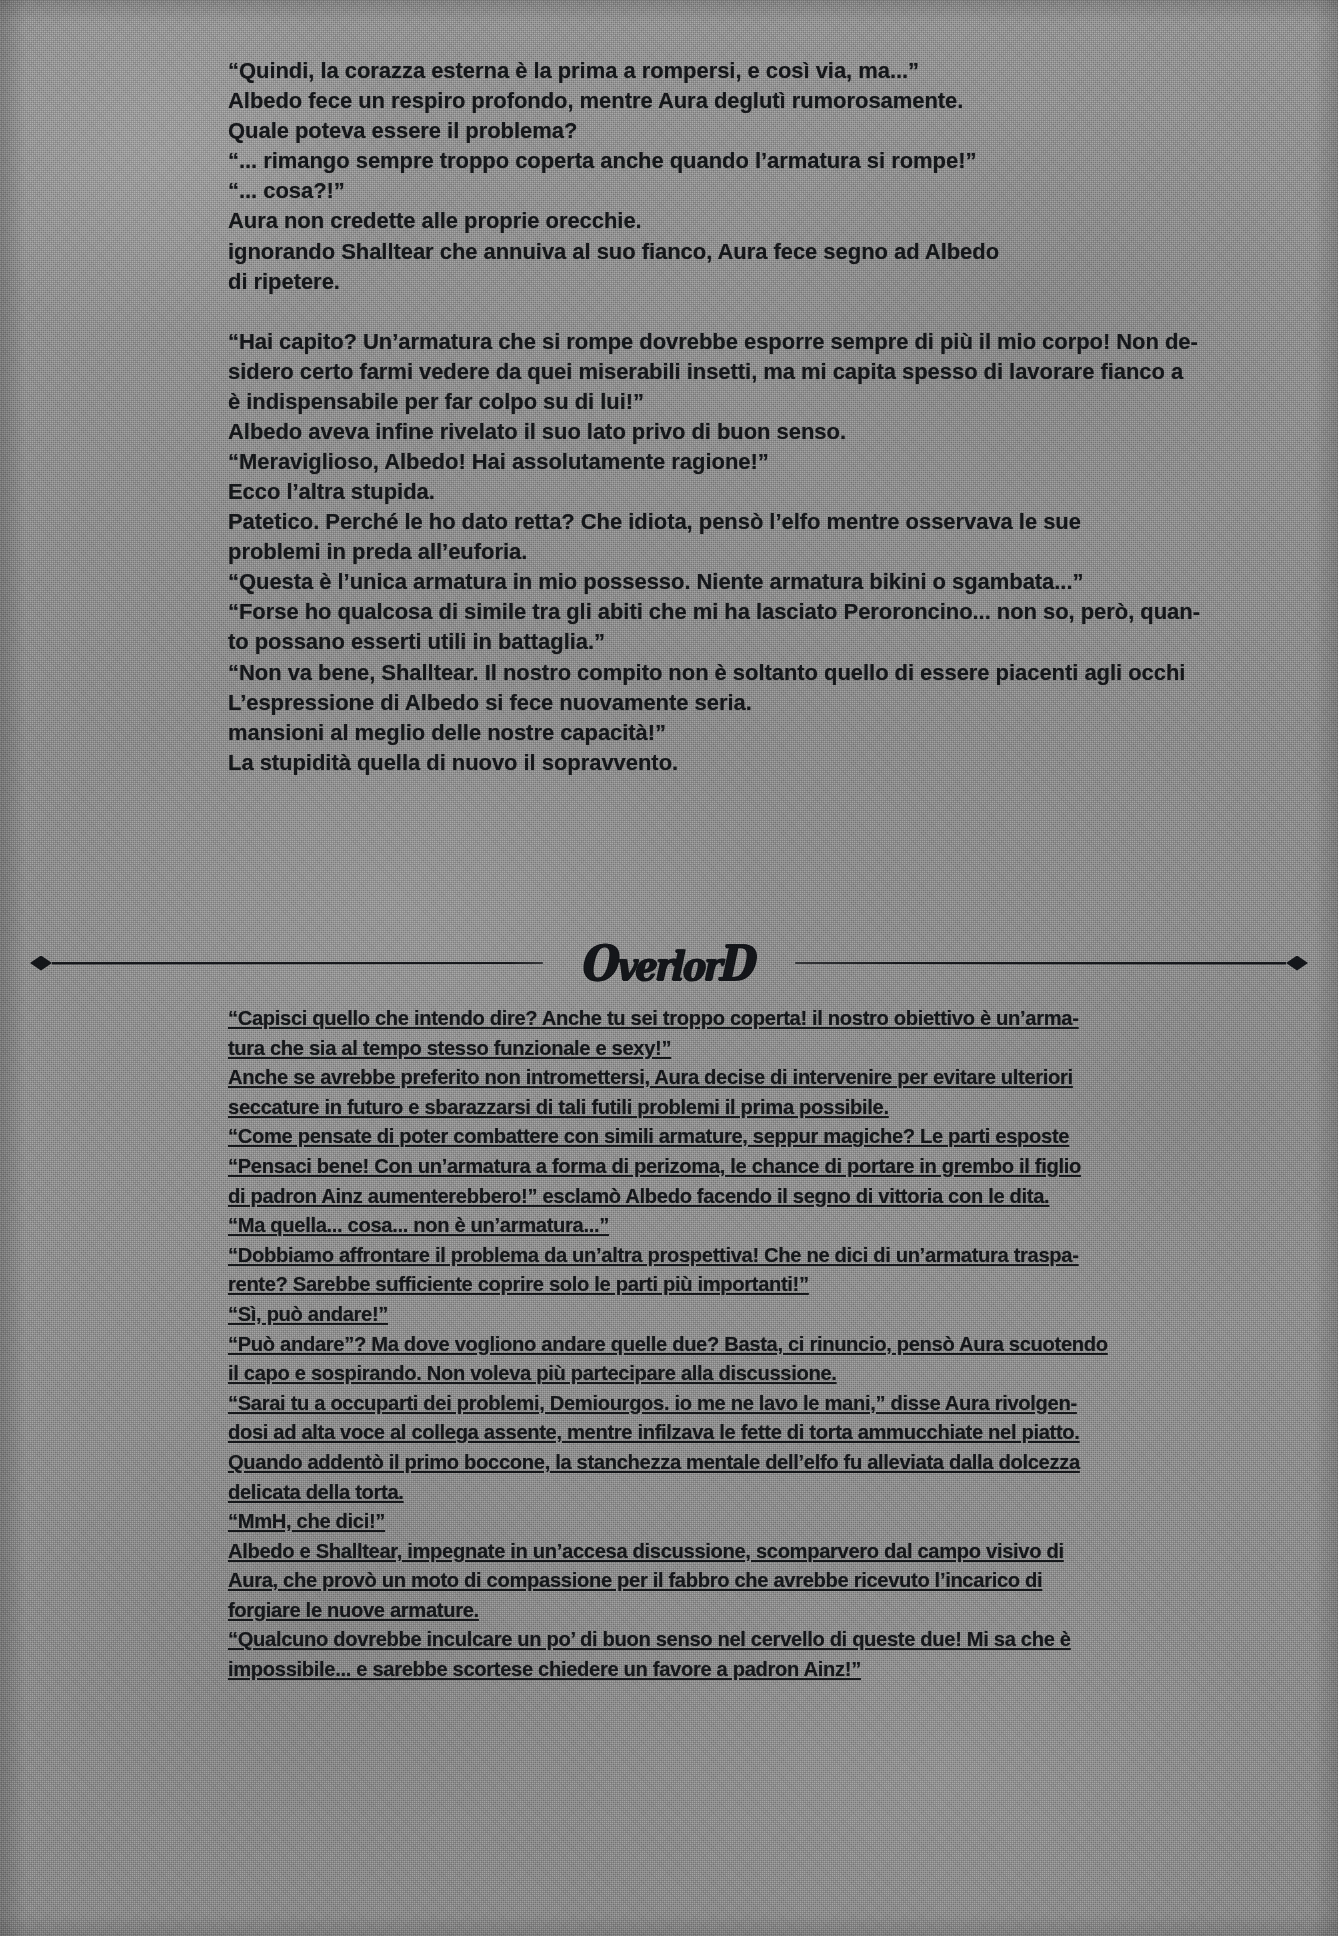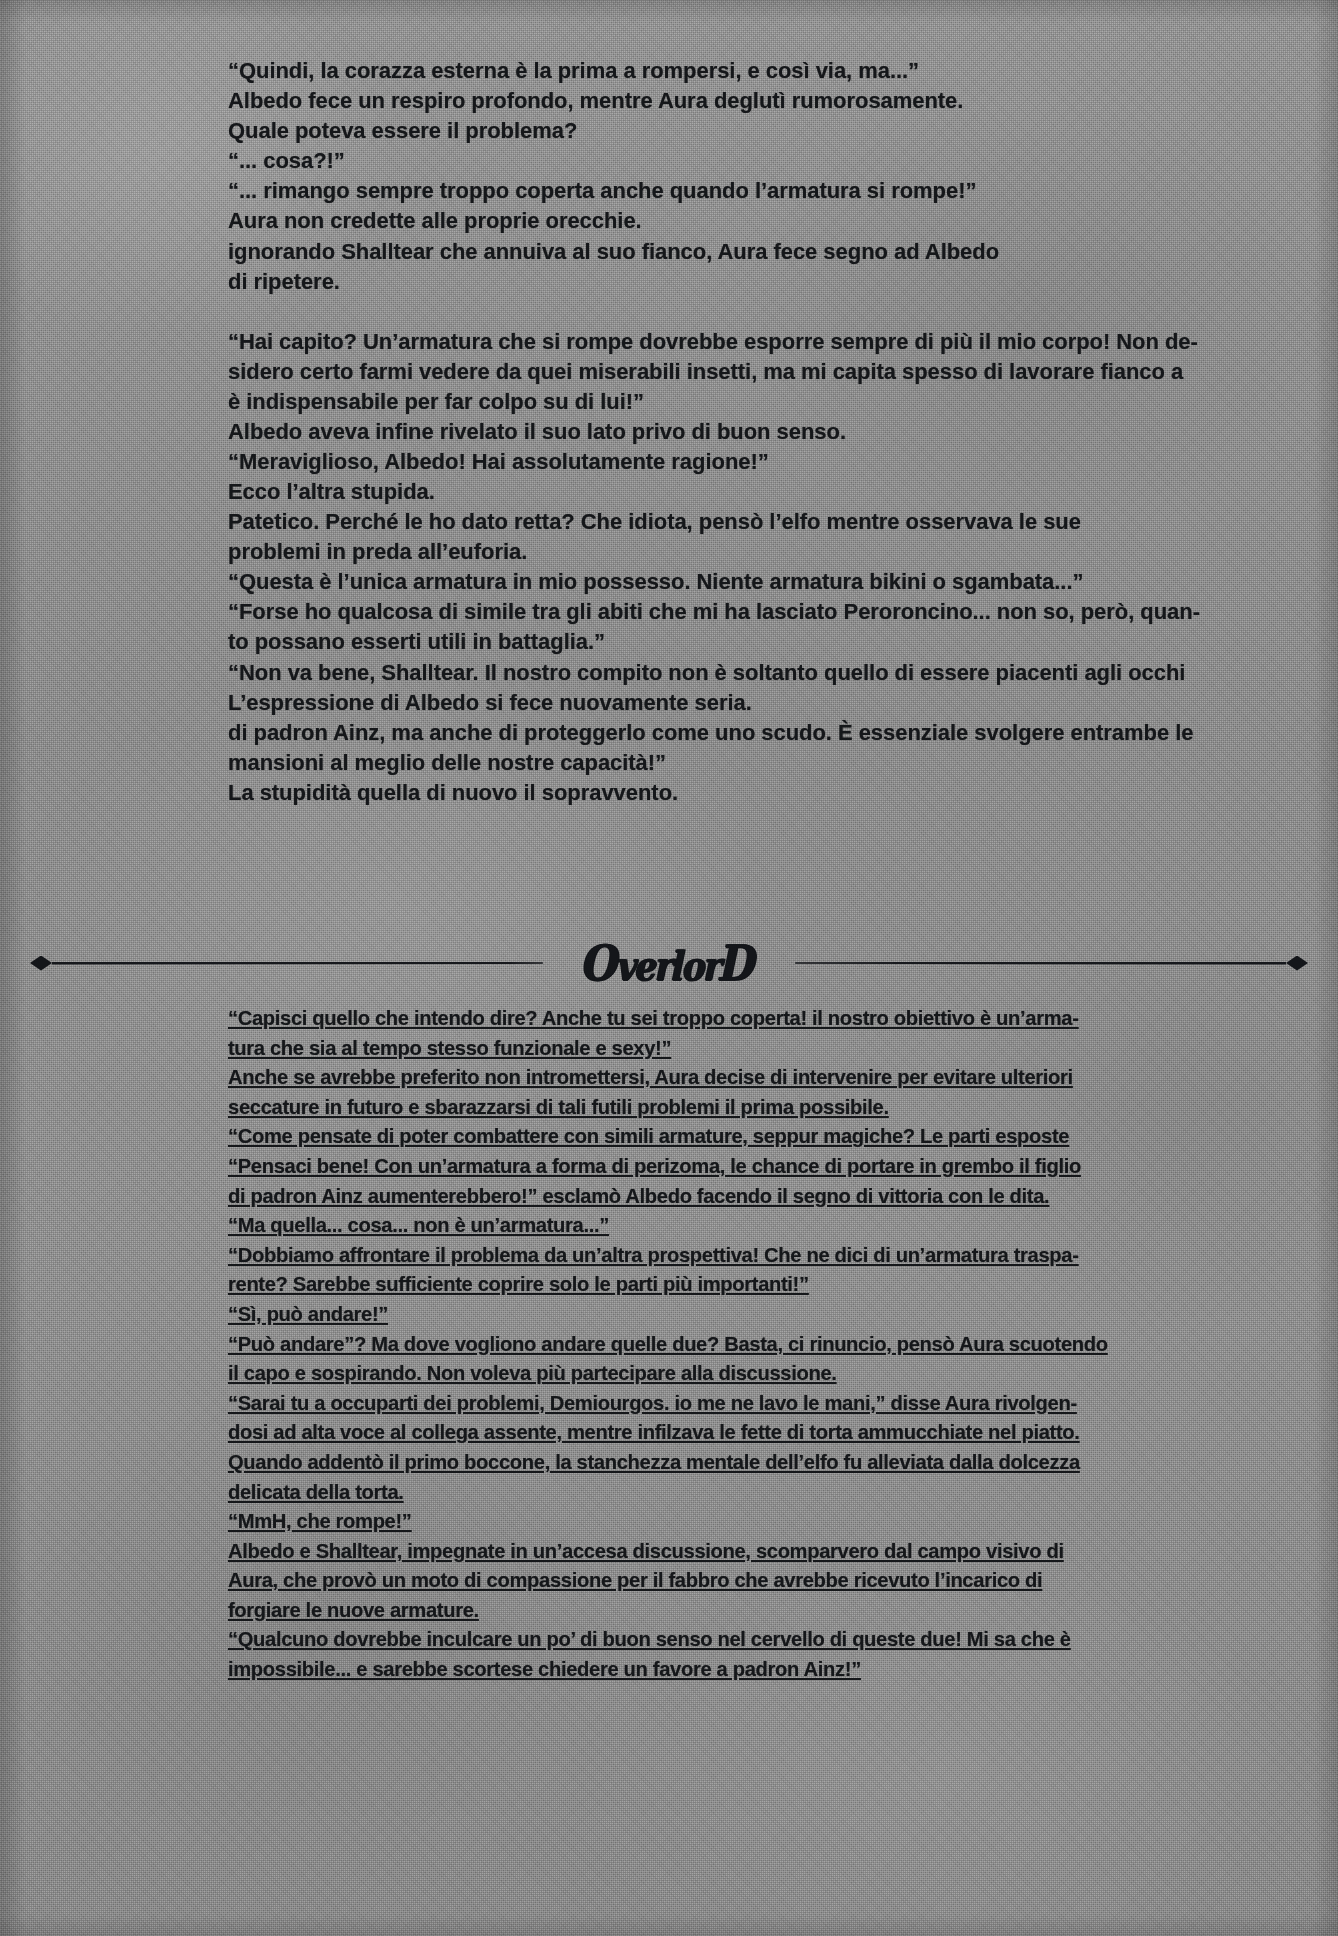--- a/index.html
+++ b/index.html
@@ -139,40 +139,39 @@
 </head>
 <body>
 
 <div id="page"></div>
 <div id="page-vignette"></div>
 
 <div class="block" id="block-top">
     <div class="line">“Quindi, la corazza esterna è la prima a rompersi, e così via, ma...”</div>
     <div class="line">Albedo fece un respiro profondo, mentre Aura deglutì rumorosamente.</div>
     <div class="line">Quale poteva essere il problema?</div>
+    <div class="line">“... rimango sempre troppo coperta anche quando l’armatura si rompe!”</div>
     <div class="line">“... cosa?!”</div>
-    <div class="line">“... rimango sempre troppo coperta anche quando l’armatura si rompe!”</div>
     <div class="line">Aura non credette alle proprie orecchie.</div>
     <div class="line">ignorando Shalltear che annuiva al suo fianco, Aura fece segno ad Albedo</div>
     <div class="line">di ripetere.</div>
     <div class="gap"></div>
     <div class="line">“Hai capito? Un’armatura che si rompe dovrebbe esporre sempre di più il mio corpo! Non de-</div>
     <div class="line">sidero certo farmi vedere da quei miserabili insetti, ma mi capita spesso di lavorare fianco a</div>
     <div class="line">è indispensabile per far colpo su di lui!”</div>
     <div class="line">Albedo aveva infine rivelato il suo lato privo di buon senso.</div>
     <div class="line">“Meraviglioso, Albedo! Hai assolutamente ragione!”</div>
     <div class="line">Ecco l’altra stupida.</div>
     <div class="line">Patetico. Perché le ho dato retta? Che idiota, pensò l’elfo mentre osservava le sue</div>
     <div class="line">problemi in preda all’euforia.</div>
     <div class="line">“Questa è l’unica armatura in mio possesso. Niente armatura bikini o sgambata...”</div>
     <div class="line">“Forse ho qualcosa di simile tra gli abiti che mi ha lasciato Peroroncino... non so, però, quan-</div>
     <div class="line">to possano esserti utili in battaglia.”</div>
     <div class="line">“Non va bene, Shalltear. Il nostro compito non è soltanto quello di essere piacenti agli occhi</div>
     <div class="line">L’espressione di Albedo si fece nuovamente seria.</div>
-    <div class="line">di padron Ainz, ma anche di proteggerlo come uno scudo. È essenziale svolgere entrambe le</div>
     <div class="line">mansioni al meglio delle nostre capacità!”</div>
     <div class="line">La stupidità quella di nuovo il sopravvento.</div>
   </div>
 
 <div id="divider">
   <div class="rule-wrap left">
     <div class="diamond"></div>
     <div class="rule taper-r"></div>
   </div>
   <div id="overlord-logo">
@@ -195,19 +194,19 @@
     <div class="line">“Ma quella... cosa... non è un’armatura...”</div>
     <div class="line">“Dobbiamo affrontare il problema da un’altra prospettiva! Che ne dici di un’armatura traspa-</div>
     <div class="line">rente? Sarebbe sufficiente coprire solo le parti più importanti!”</div>
     <div class="line">“Sì, può andare!”</div>
     <div class="line">“Può andare”? Ma dove vogliono andare quelle due? Basta, ci rinuncio, pensò Aura scuotendo</div>
     <div class="line">il capo e sospirando. Non voleva più partecipare alla discussione.</div>
     <div class="line">“Sarai tu a occuparti dei problemi, Demiourgos. io me ne lavo le mani,” disse Aura rivolgen-</div>
     <div class="line">dosi ad alta voce al collega assente, mentre infilzava le fette di torta ammucchiate nel piatto.</div>
     <div class="line">Quando addentò il primo boccone, la stanchezza mentale dell’elfo fu alleviata dalla dolcezza</div>
     <div class="line">delicata della torta.</div>
-    <div class="line">“MmH, che rompe!”</div>
+    <div class="line">“MmH, che dici!”</div>
     <div class="line">Albedo e Shalltear, impegnate in un’accesa discussione, scomparvero dal campo visivo di</div>
     <div class="line">Aura, che provò un moto di compassione per il fabbro che avrebbe ricevuto l’incarico di</div>
     <div class="line">forgiare le nuove armature.</div>
     <div class="line">“Qualcuno dovrebbe inculcare un po’ di buon senso nel cervello di queste due! Mi sa che è</div>
     <div class="line">impossibile... e sarebbe scortese chiedere un favore a padron Ainz!”</div>
   </div>
 
 </body></html>

